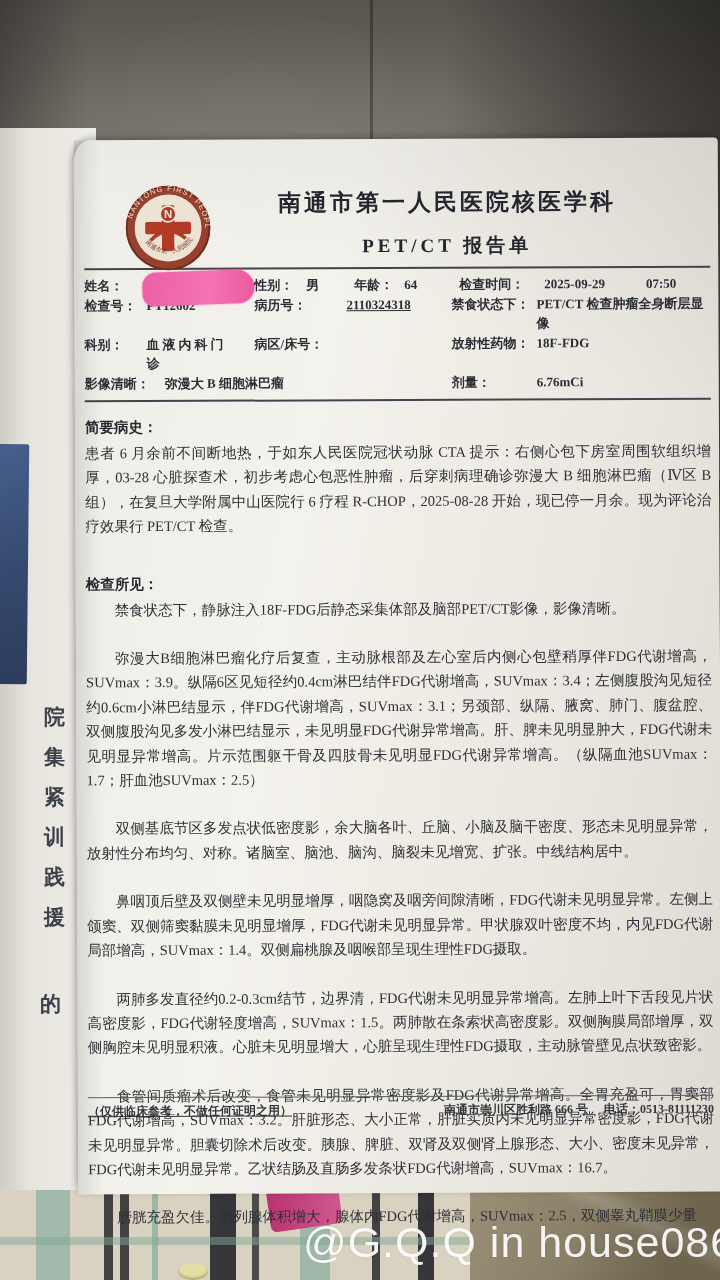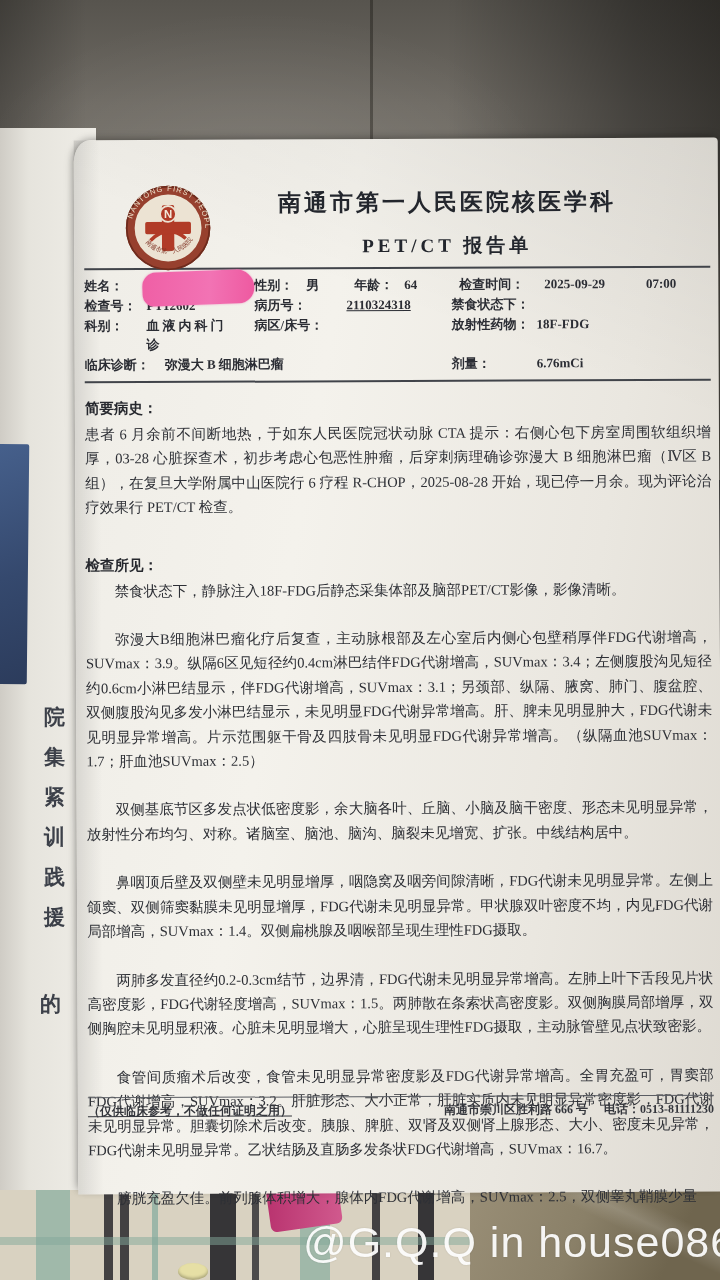--- a/index.html
+++ b/index.html
@@ -160,40 +160,41 @@
           <span class="w108 namecell"><span></span>
             <span class="redact"></span>
           </span>
           <span class="w52">性别：</span>
           <span class="w40">男</span>
           <span class="w50">年龄：</span>
           <span class="w55">64</span>
           <span class="w85">检查时间：</span>
           <span class="grow dtflex">
             <span>2025-09-29</span>
-            <span>07:00</span>
+            <span>07:50</span>
           </span>
         </div>
         <div class="irow">
           <span class="w62">检查号：</span>
           <span class="w108">PT12602</span>
           <span class="w92">病历号：</span>
           <span class="w105">2110324318</span>
           <span class="w85">禁食状态下：</span>
+          <span class="grow">PET/CT 检查肿瘤全身断层显像</span>
         </div>
         <div class="irow">
           <span class="w62">科别：</span>
           <span class="w108"><span class="narrow">血液内科门诊</span></span>
           <span class="w92">病区/床号：</span>
           <span class="w105"></span>
           <span class="w85">放射性药物：</span>
           <span class="grow">18F-FDG</span>
         </div>
         <div class="irow">
-          <span class="w80">临床诊断：</span>
+          <span class="w80">影像清晰：</span>
           <span style="width:287px;flex:none;">弥漫大 B 细胞淋巴瘤</span>
           <span class="w85">剂量：</span>
           <span class="grow">6.76mCi</span>
         </div>
       </div>
 
       <div class="rule"></div>
 
       <div class="sec-head">简要病史：</div>
       <div class="body-text">

